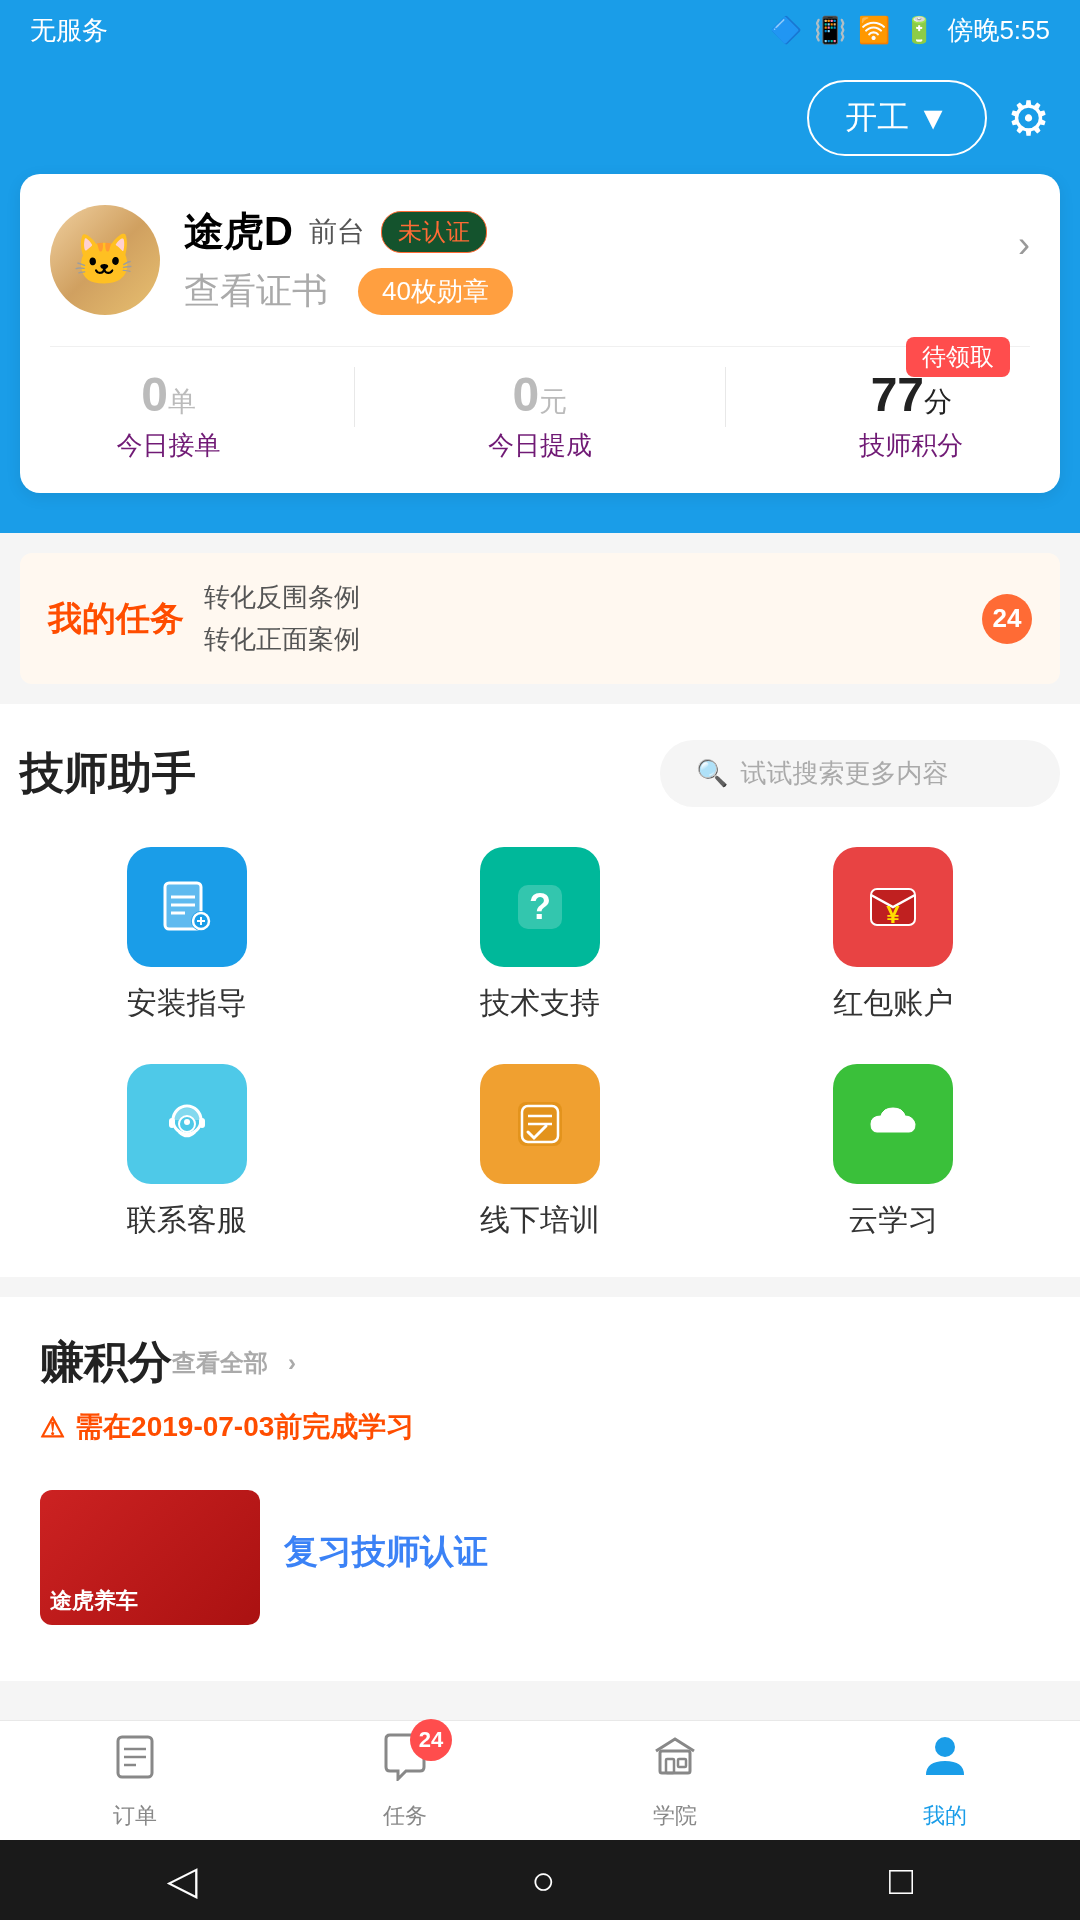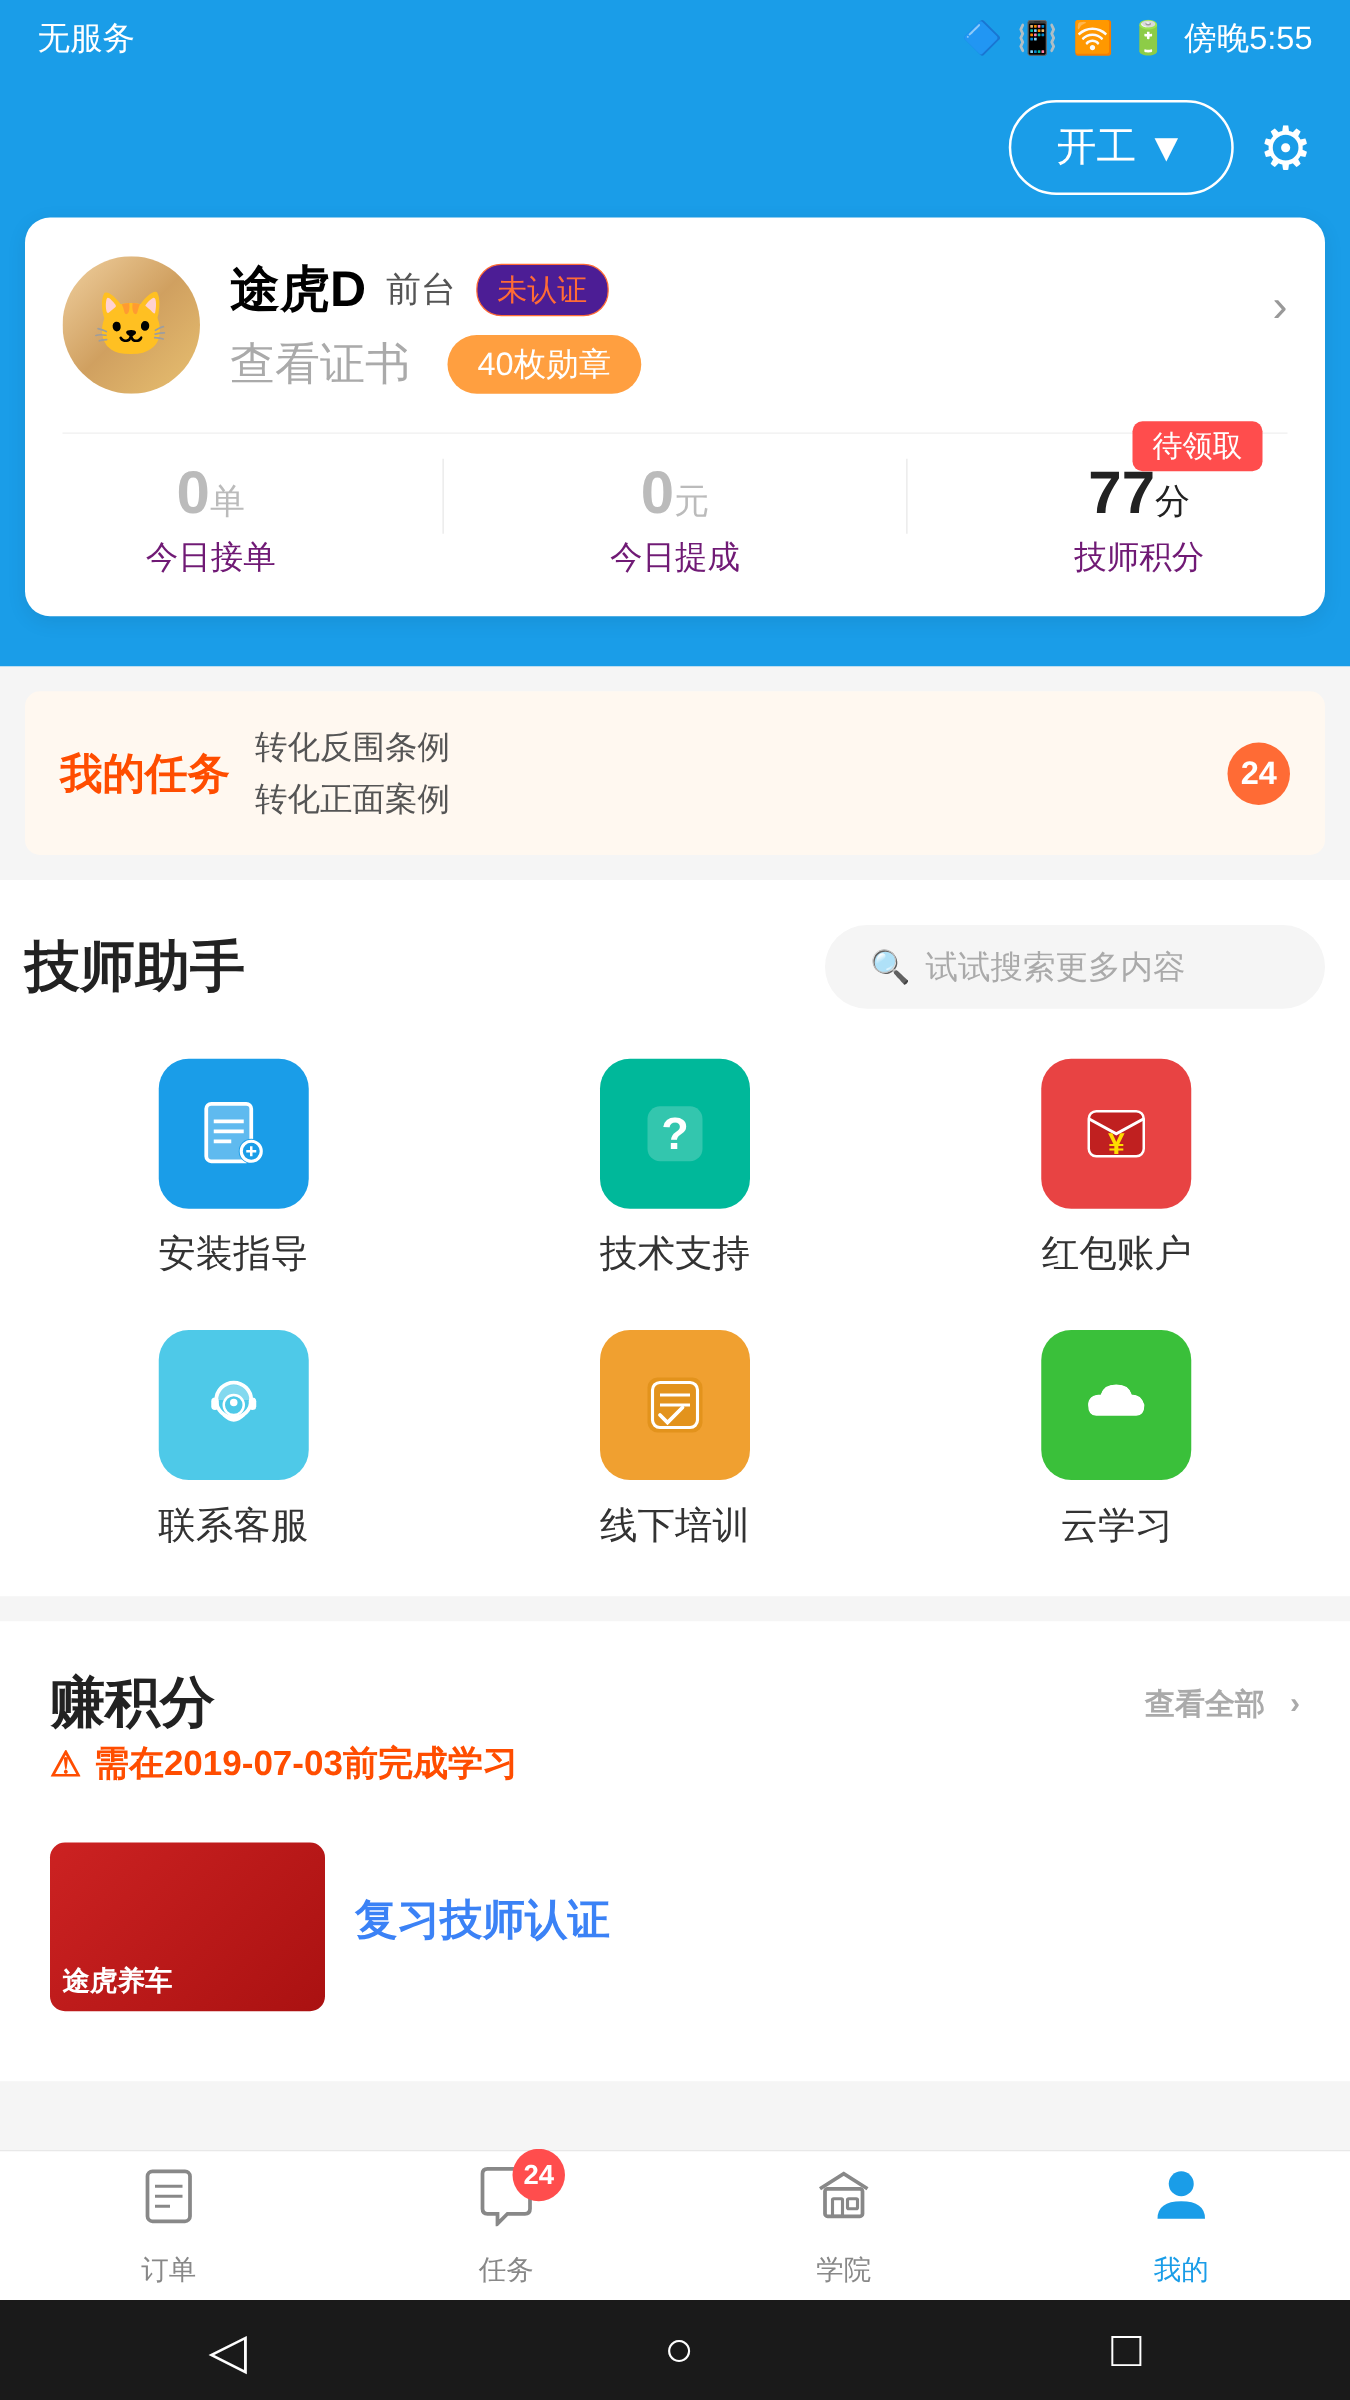--- a/index.html
+++ b/index.html
@@ -99,21 +99,21 @@
     .profile-name {
       font-size: 40px;
       font-weight: bold;
       color: #000000;
     }
     .role-tag {
       font-size: 28px;
       color: #555;
     }
     .uncertified-badge {
-      background: #4c1d95;
+      background: #14532d;
       color: #ff6b35;
       border: 1.5px solid #ff6b35;
       border-radius: 20px;
       padding: 4px 16px;
       font-size: 24px;
     }
     .chevron-right {
       position: absolute;
       right: 30px;
       top: 50px;
@@ -275,21 +275,21 @@
 
     
     .earn-section {
       background: white;
       margin: 20px 0 0;
       padding: 36px 40px;
     }
     .earn-header {
       display: flex;
       align-items: center;
-      justify-content: space-between;
+      margin-bottom: 16px;
     }
     .earn-title {
       font-size: 44px;
       font-weight: bold;
       color: #222;
     }
     .view-all {
       color: #aaa;
       font-size: 24px;
       display: flex;

